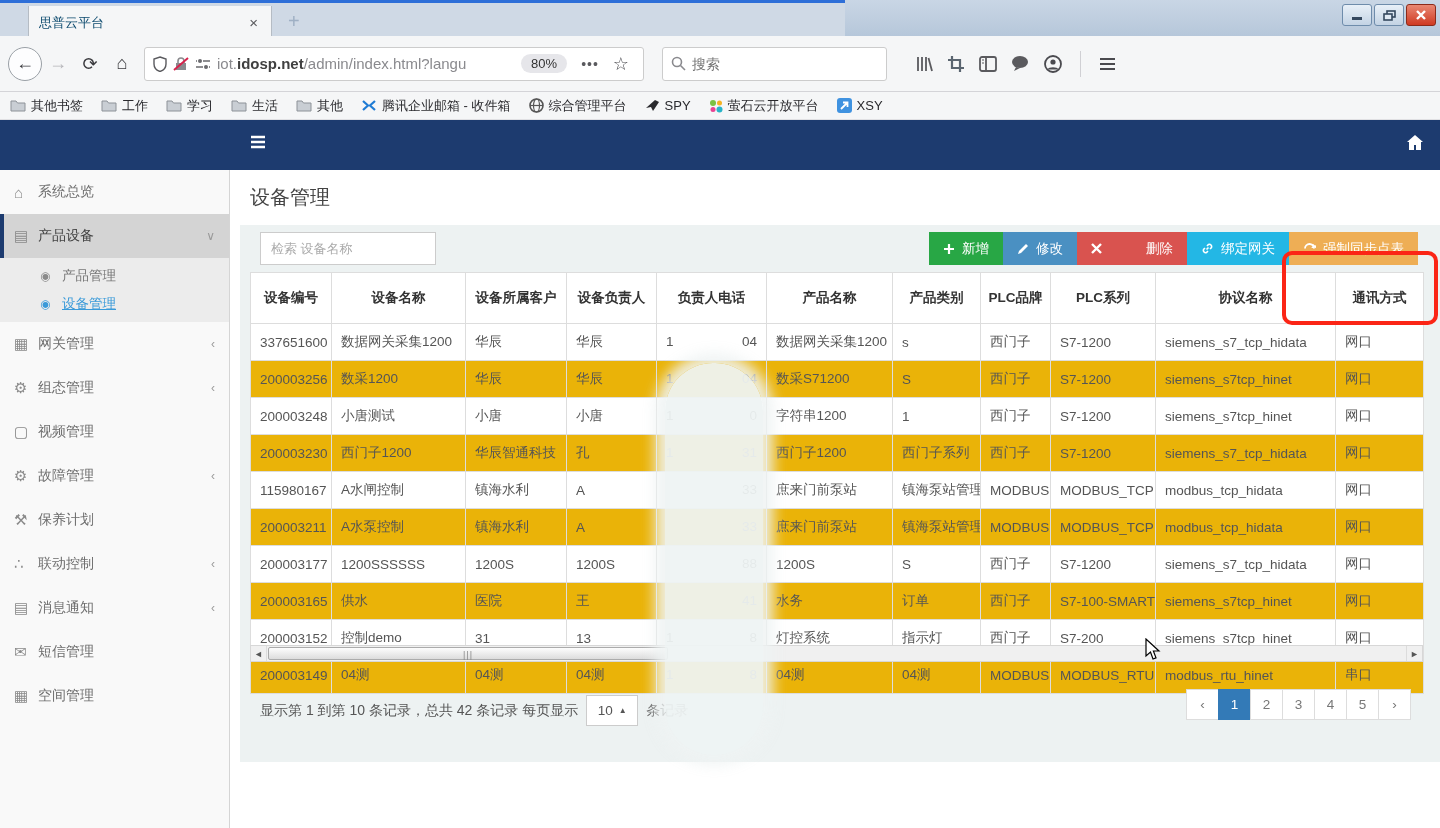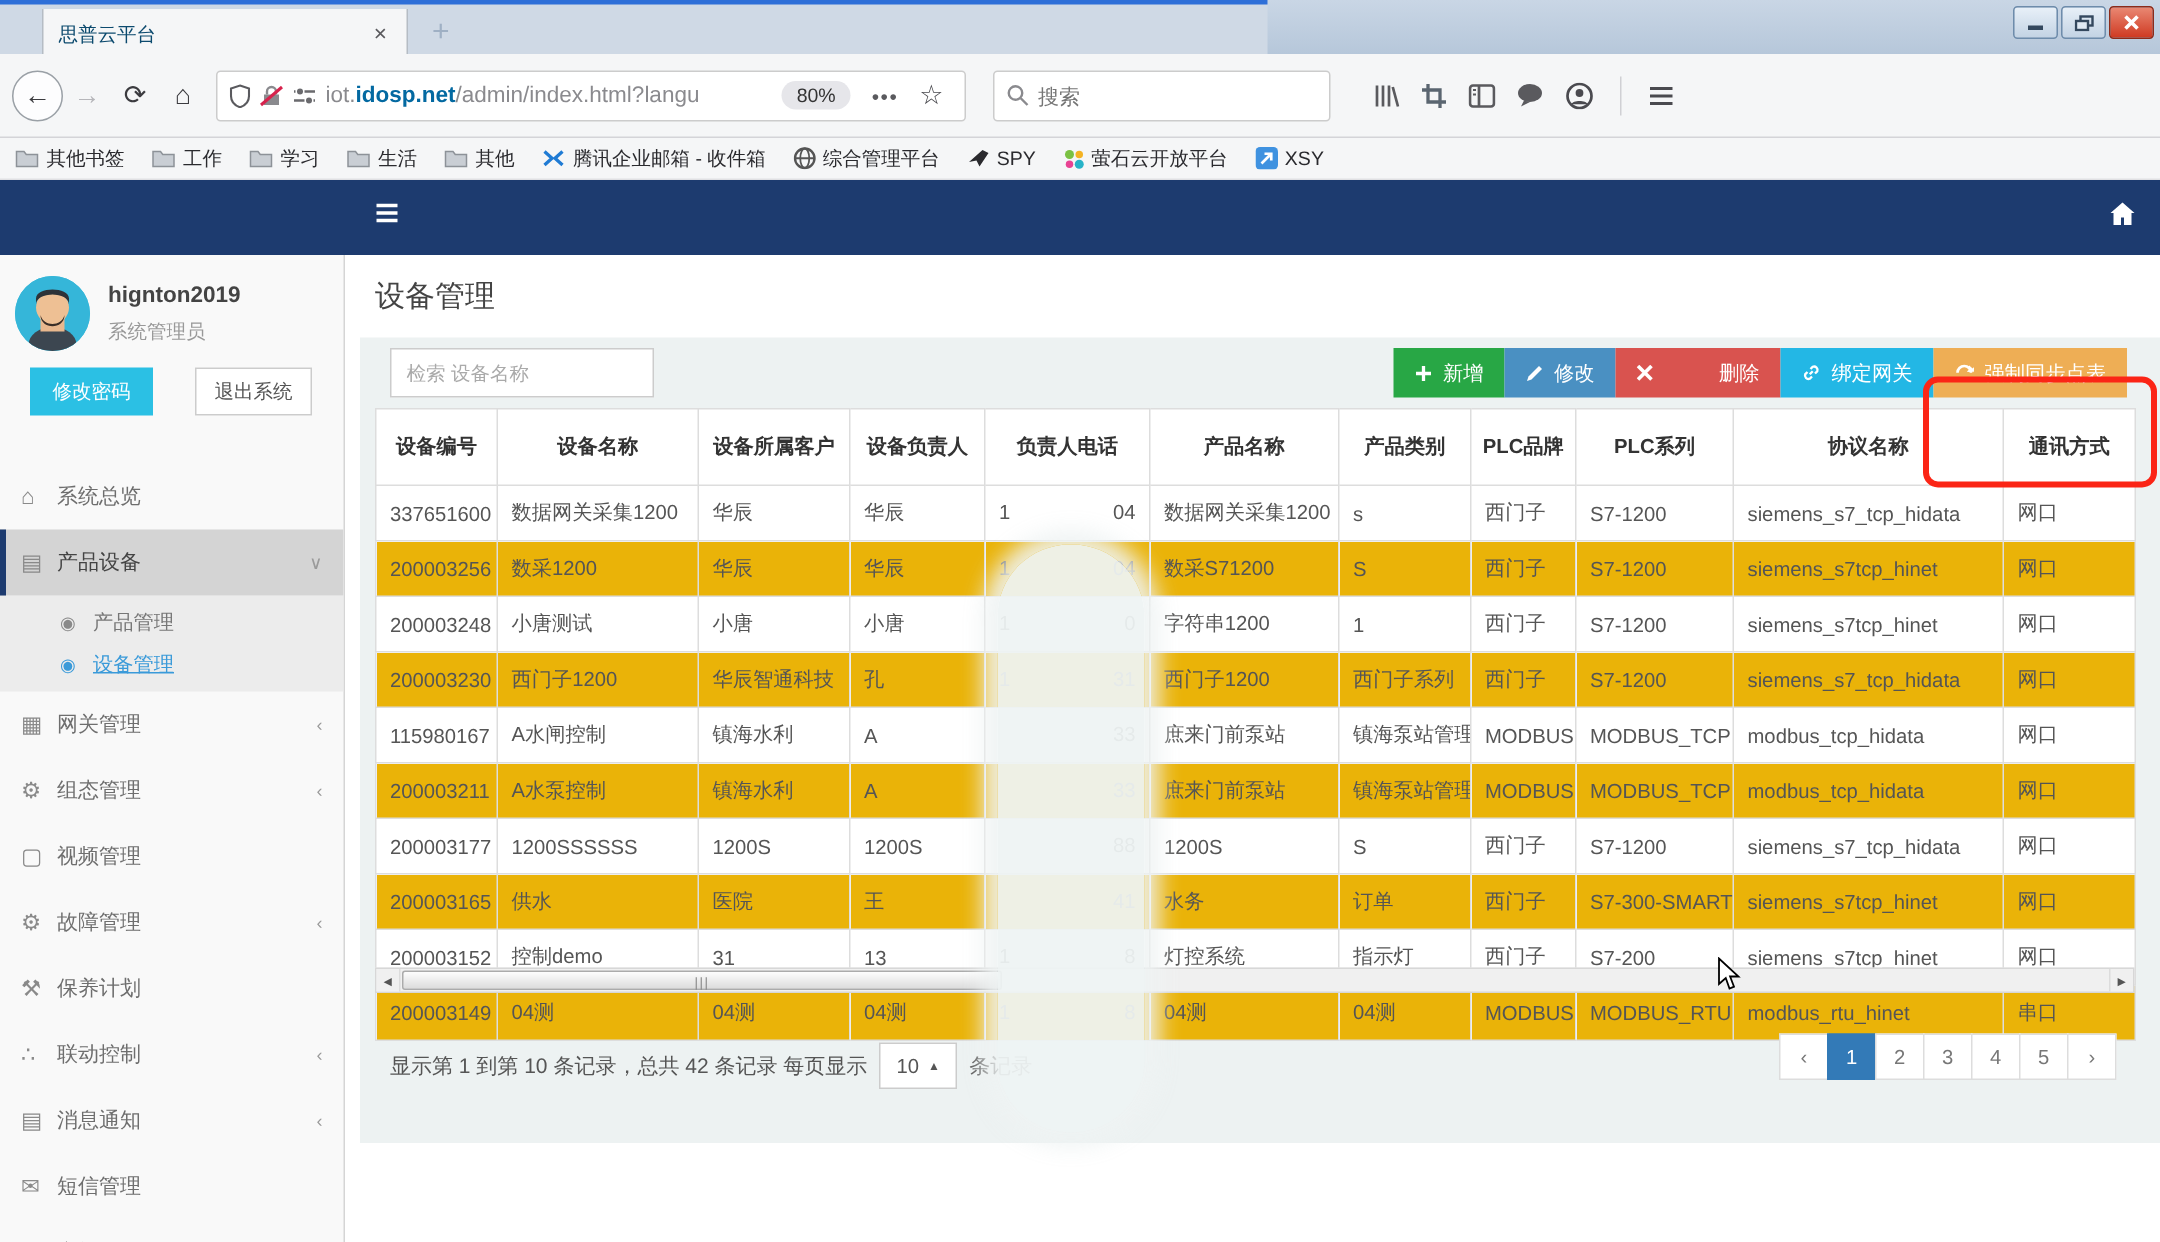--- a/index.html
+++ b/index.html
@@ -17,21 +17,21 @@
   .win-btn { width:30px; height:22px; border:1px solid #6e8cab; border-radius:3px; background:linear-gradient(#e8f0f8,#c3d3e4); display:flex; align-items:center; justify-content:center; }
   .win-btn.close { background:linear-gradient(#e98873,#cf3a22); border-color:#8c2b1a; }
   .win-btn svg { display:block; }
 
   #navtoolbar { position:absolute; left:0; top:36px; width:1440px; height:56px; background:#f5f6f7; border-bottom:1px solid #d4d4d8; display:flex; align-items:center; padding:0 8px; }
   .nav-btn { width:32px; height:32px; display:flex; align-items:center; justify-content:center; font-size:18px; color:#3b3b3f; }
   .nav-btn.back { border:1px solid #9aa0a6; border-radius:50%; width:34px; height:34px; background:#fdfdfe; }
   .nav-btn.fwd { color:#b6b6ba; }
   .urlbar { width:500px; height:34px; background:#fff; border:1px solid #ccc; border-radius:3px; margin-left:6px; display:flex; align-items:center; padding:0 8px; gap:6px; }
   .url-text { flex:1; font-size:15px; color:#8a8a8e; white-space:nowrap; overflow:hidden; }
-  .url-text b { color:#0369a1; font-weight:bold; }
+  .url-text b { color:#404040; font-weight:bold; }
   .zoom-pill { background:#e6e6ea; border-radius:10px; font-size:13px; color:#333; padding:2px 10px; }
   .page-actions { font-size:14px; color:#5a5a5e; letter-spacing:1px; padding:0 8px; }
   .star { font-size:18px; color:#4a4a4f; padding-right:6px; }
   .searchbar { width:225px; height:34px; background:#fff; border:1px solid #ccc; border-radius:3px; margin-left:18px; display:flex; align-items:center; padding:0 8px; gap:6px; }
   .searchbar input { border:0; outline:0; flex:1; font-size:14px; color:#333; background:transparent; font-family:inherit; }
   .tb-icons { display:flex; align-items:center; gap:14px; margin-left:28px; }
   .tb-sep { width:1px; height:26px; background:#d0d0d4; margin:0 4px; }
 
   #bookmarksbar { position:absolute; left:0; top:92px; width:1440px; height:28px; background:#f5f6f7; border-bottom:1px solid #e0e0e3; display:flex; align-items:center; padding:0 10px; gap:18px; }
   .bm-item { display:flex; align-items:center; gap:5px; font-size:13px; color:#2a2a2e; white-space:nowrap; }
@@ -287,37 +287,20 @@
   <div id="topnav">
     <svg class="burger" width="16" height="14" viewBox="0 0 16 14">
         <path d="M1 2h14M1 7h14M1 12h14" stroke="#fff" stroke-width="2.4"></path>
       </svg>
     <svg class="home" width="18" height="17" viewBox="0 0 18 17">
         <path d="M9 1L1 8h2v8h5v-5h2v5h5V8h2z" fill="#fff"></path>
       </svg>
   </div>
 
   <div id="sidebar">
-    <div class="user-panel">
-      <div class="avatar">
-        <svg width="50" height="50" viewBox="0 0 50 50">
-            <rect width="50" height="50" fill="#35b6d9"></rect>
-            <ellipse cx="25" cy="46" rx="16" ry="12" fill="#3c4650"></ellipse>
-            <rect x="17" y="27" width="16" height="10" fill="#e8b88e"></rect>
-            <circle cx="25" cy="21" r="11" fill="#eec094"></circle>
-            <path d="M14 19c0-9 22-9 22 0v-4c0-8-22-8-22 0z" fill="#2e3338"></path>
-            <path d="M14 18c0-8 22-8 22 0 0-2-3-7-11-7s-11 5-11 7z" fill="#2e3338"></path>
-            <path d="M17 26c2 8 14 8 16 0 0 10-16 10-16 0z" fill="#3a2f28"></path>
-          </svg>
-      </div>
-      <div class="user-name">hignton2019</div>
-      <div class="user-role">系统管理员</div>
-      <button class="btn-pwd">修改密码</button>
-      <button class="btn-logout">退出系统</button>
-    </div>
     <div id="menu">
         <div class="menu-item">
           <span class="mi-icon">⌂</span>
           <span class="mi-label">系统总览</span>
           <span class="mi-chev"></span>
         </div>
         <div class="menu-item active-parent">
           <span class="mi-icon">▤</span>
           <span class="mi-label">产品设备</span>
           <span class="mi-chev">∨</span>
@@ -577,21 +560,21 @@
               <td>供水</td>
               <td>医院</td>
               <td>王</td>
               <td class="phone-cell">
                 <span class="fl"></span>
                 <span class="fr">41</span>
               </td>
               <td>水务</td>
               <td>订单</td>
               <td>西门子</td>
-              <td>S7-300-SMART</td>
+              <td>S7-100-SMART</td>
               <td>siemens_s7tcp_hinet</td>
               <td>网口</td>
             </tr>
             <tr class="odd">
               <td>200003152</td>
               <td>控制demo</td>
               <td>31</td>
               <td>13</td>
               <td class="phone-cell">
                 <span class="fl">1</span>

